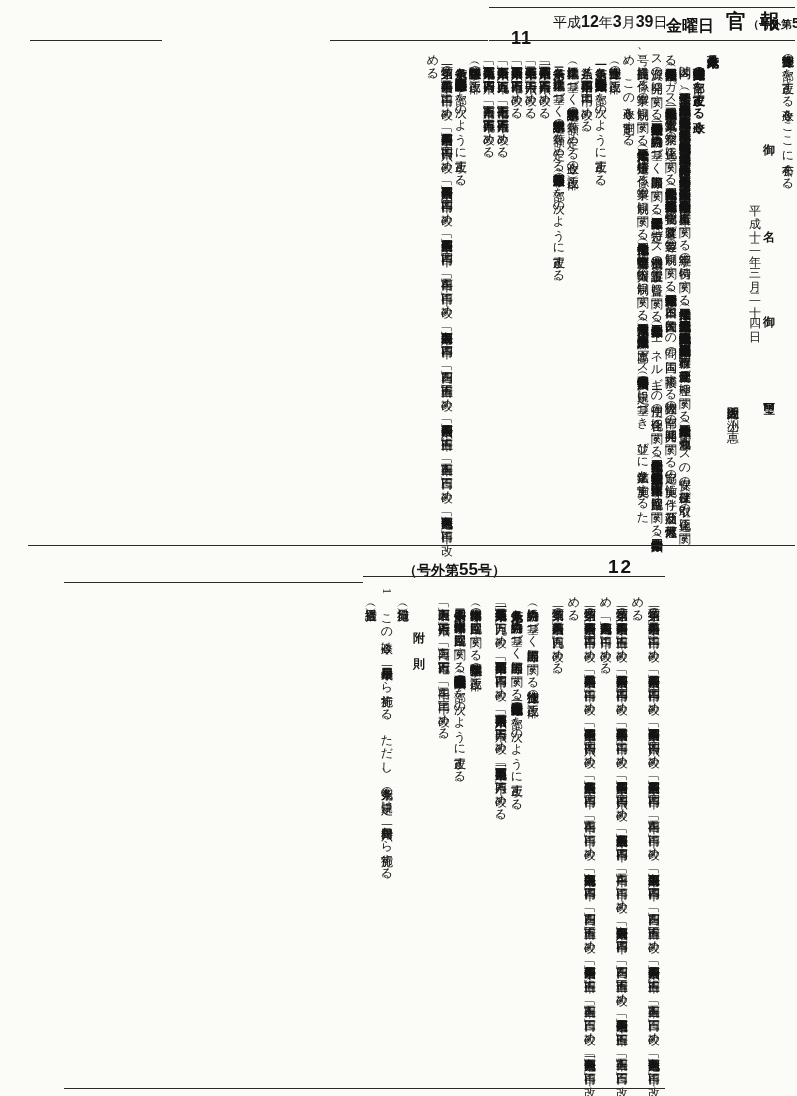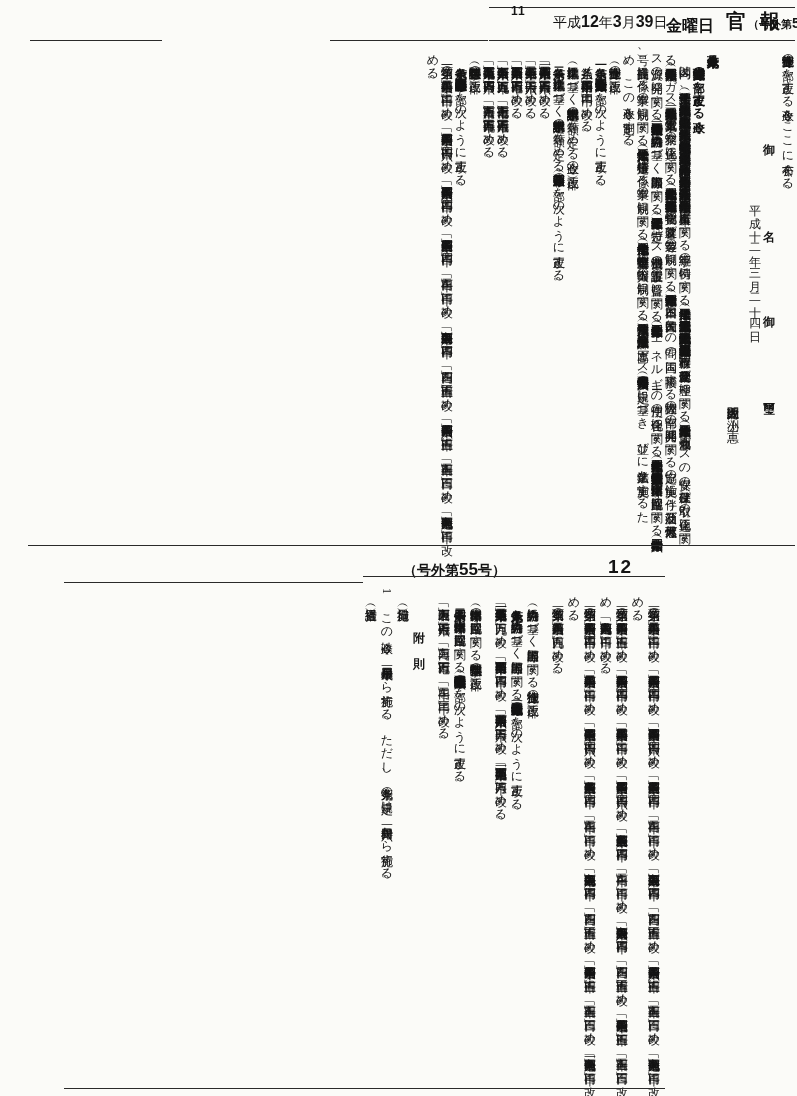--- a/index.html
+++ b/index.html
@@ -6,21 +6,21 @@
   .sheet{
     position:relative;width:797px;height:1096px;margin:0 auto;
     background:#fbfbf8;color:#141414;overflow:hidden;
     font-family:"Liberation Serif","DejaVu Serif",serif;
   }
   .rule{position:absolute;background:#2a2a2a;height:1px;}
 
   
   .hdr-item{position:absolute;white-space:nowrap;}
   .sans{font-family:"Liberation Sans","DejaVu Sans",sans-serif;}
-  .pgno11{left:511px;top:4px;font-size:12px;font-weight:bold;letter-spacing:1px;}
+  .pgno11{left:511px;top:28px;font-size:18px;font-weight:bold;letter-spacing:1px;}
   .hdate{left:553px;top:13px;font-size:12px;}
   .hdate .num{font-size:16px;font-weight:bold;font-family:"Liberation Sans","DejaVu Sans",sans-serif;}
   .hdate .unit{font-size:14px;}
   .hweek{left:666px;top:16px;font-size:16px;font-weight:bold;}
   .kanpo{left:726px;top:8px;font-size:20px;font-weight:bold;letter-spacing:14px;text-align:center;}
   .issue11{left:748px;top:15px;font-size:11px;font-weight:bold;white-space:nowrap;}
   .issue11 .num,.issue12 .num{font-weight:bold;font-family:"Liberation Sans","DejaVu Sans",sans-serif;}
   .issue12{left:403px;top:560px;font-size:14px;font-weight:bold;}
   .issue12 .num{font-size:17px;}
   .pgno12{left:608px;top:556px;font-size:19px;font-weight:bold;letter-spacing:2px;}

